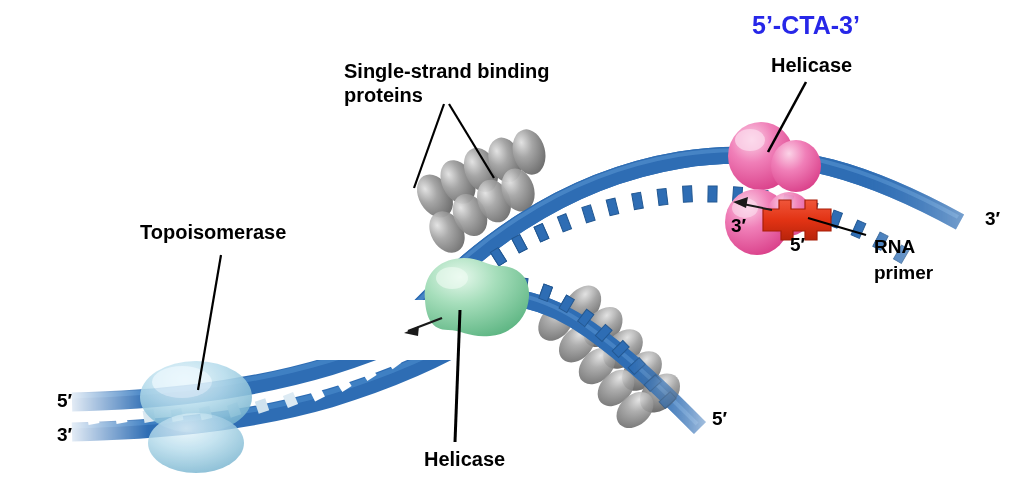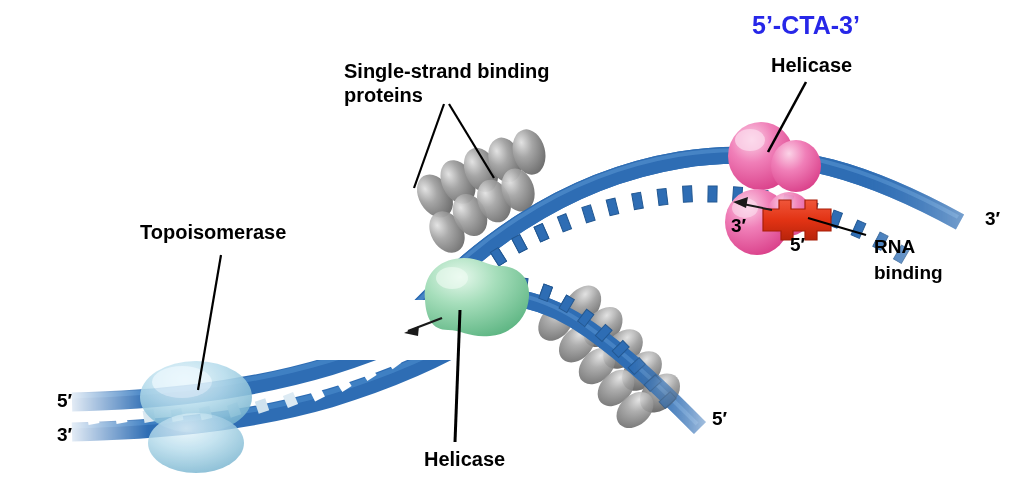--- a/index.html
+++ b/index.html
@@ -268,21 +268,21 @@
   <div class="lbl t20" style="left:771px;top:54px;">Helicase</div>
 
   <div class="lbl t20" style="left:140px;top:221px;text-align:right;">Topoisomerase</div>
 
   <div class="lbl t20" style="left:344px;top:60px;">Single-strand binding</div>
   <div class="lbl t20" style="left:344px;top:84px;">proteins</div>
 
   <div class="lbl t20" style="left:424px;top:448px;text-align:right;">Helicase</div>
 
   <div class="lbl t19" style="left:874px;top:236px;">RNA</div>
-  <div class="lbl t19" style="left:874px;top:262px;">binding</div>
+  <div class="lbl t19" style="left:874px;top:262px;">primer</div>
 
   <div class="prime" style="left:57px;top:390px;">5′</div>
   <div class="prime" style="left:57px;top:424px;">3′</div>
   <div class="prime" style="left:985px;top:208px;">3′</div>
   <div class="prime" style="left:712px;top:408px;">5′</div>
   <div class="prime" style="left:731px;top:215px;">3′</div>
   <div class="prime" style="left:790px;top:234px;">5′</div>
 
 </div>
 

